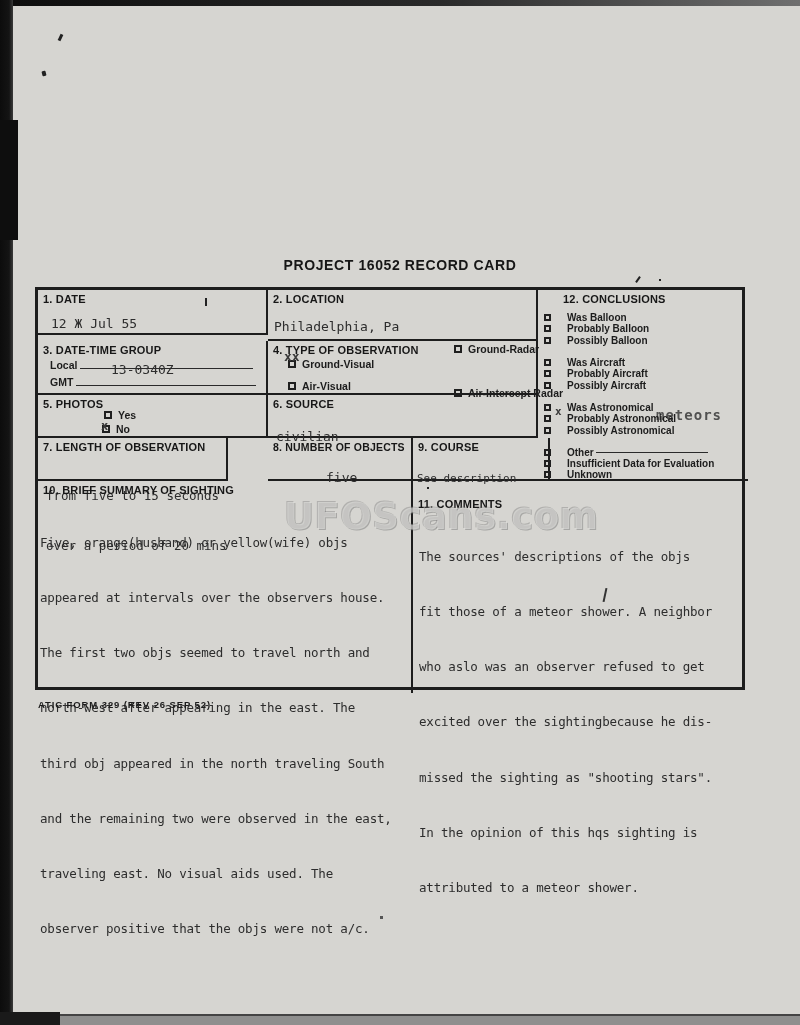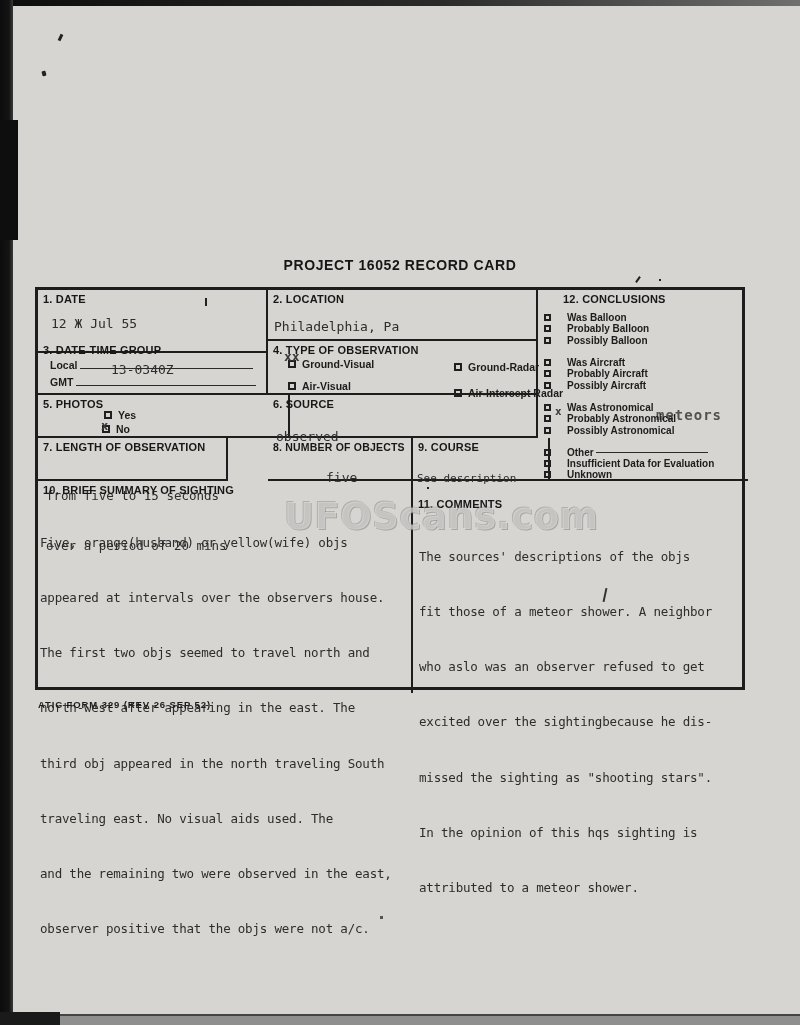--- a/index.html
+++ b/index.html
@@ -96,21 +96,21 @@
   <div class="speck s4"></div>
   <div class="speck s5"></div>
   <div class="speck s6"></div>
   <div class="speck s7"></div>
   <div class="speck s8"></div>
 
   <div class="title">PROJECT 16052 RECORD CARD</div>
 
   <div class="card">
 
-    <div class="cell br bb" style="left:0;top:0;width:230px;height:63px;">
+    <div class="cell br bb" style="left:0;top:0;width:230px;height:45px;">
       <div class="hdr">1. DATE</div>
       <div class="typed v-date">12 Ж Jul 55</div>
     </div>
 
     <div class="cell br bb" style="left:230px;top:0;width:270px;height:51px;">
       <div class="hdr">2. LOCATION</div>
       <div class="typed v-loc">Philadelphia, Pa</div>
     </div>
 
     <div class="cell br bb" style="left:0;top:51px;width:230px;height:54px;">
@@ -126,50 +126,50 @@
       </div>
     </div>
 
     <div class="cell br bb type-opts" style="left:230px;top:51px;width:270px;height:54px;">
       <div class="hdr">4. TYPE OF OBSERVATION</div>
       <div class="opt" style="left:20px;top:17px;">
         <span class="mark" style="left:-4px;top:-9px;font-size:13px;text-align:center;">xx</span>
         <span class="cb"></span>
         <span>Ground-Visual</span>
       </div>
-      <div class="opt" style="left:186px;top:20px;">
+      <div class="opt" style="left:186px;top:2px;">
         <span class="cb"></span>
         <span>Ground-Radar</span>
       </div>
       <div class="opt" style="left:20px;top:39px;">
         <span class="cb"></span>
         <span>Air-Visual</span>
       </div>
       <div class="opt" style="left:186px;top:39px;margin-top:7px;">
         <span class="cb"></span>
         <span>Air-Intercept Radar</span>
       </div>
     </div>
 
-    <div class="cell br bb" style="left:0;top:105px;width:252px;height:43px;">
+    <div class="cell br bb" style="left:0;top:105px;width:230px;height:43px;">
       <div class="hdr">5. PHOTOS</div>
       <div class="opt" style="position:absolute;left:66px;top:14px;">
         <span class="cb"></span>
         <span>Yes</span>
       </div>
       <div class="opt" style="position:absolute;left:64px;top:28px;">
         <span class="mark" style="left:-1px;top:-4px;font-size:12px;">x</span>
         <span class="cb"></span>
         <span>No</span>
       </div>
     </div>
 
     <div class="cell br bb" style="left:230px;top:105px;width:270px;height:43px;">
       <div class="hdr">6. SOURCE</div>
-      <div class="typed v-src">observed</div>
+      <div class="typed v-src">civilian</div>
     </div>
 
     <div class="cell br bb" style="left:0;top:148px;width:190px;height:43px;">
       <div class="hdr">7. LENGTH OF OBSERVATION</div>
       <div class="typed len-lines">
         <div>from five to 15 seconds</div>
         <div>over a period of 20 mins</div>
       </div>
     </div>
 
@@ -184,22 +184,22 @@
     </div>
 
     <div class="cell br" style="left:0;top:191px;width:375px;height:212px;">
       <div class="hdr">10. BRIEF SUMMARY OF SIGHTING</div>
       <div class="typed sum-lines">
         <div>Five, orange(husband) or yellow(wife) objs</div>
         <div>appeared at intervals over the observers house.</div>
         <div>The first two objs seemed to travel north and</div>
         <div>north-west after appearing in the east. The</div>
         <div>third obj appeared in the north traveling South</div>
+        <div>and the remaining two were observed in the east,</div>
         <div>traveling east. No visual aids used. The</div>
-        <div>and the remaining two were observed in the east,</div>
         <div>observer positive that the objs were not a/c.</div>
       </div>
     </div>
 
     <div class="cell" style="left:375px;top:205px;width:335px;height:212px;">
       <div class="hdr">11. COMMENTS</div>
       <div class="typed com-lines">
         <div>The sources' descriptions of the objs</div>
         <div>fit those of a meteor shower. A neighbor</div>
         <div>who aslo was an observer refused to get</div>

